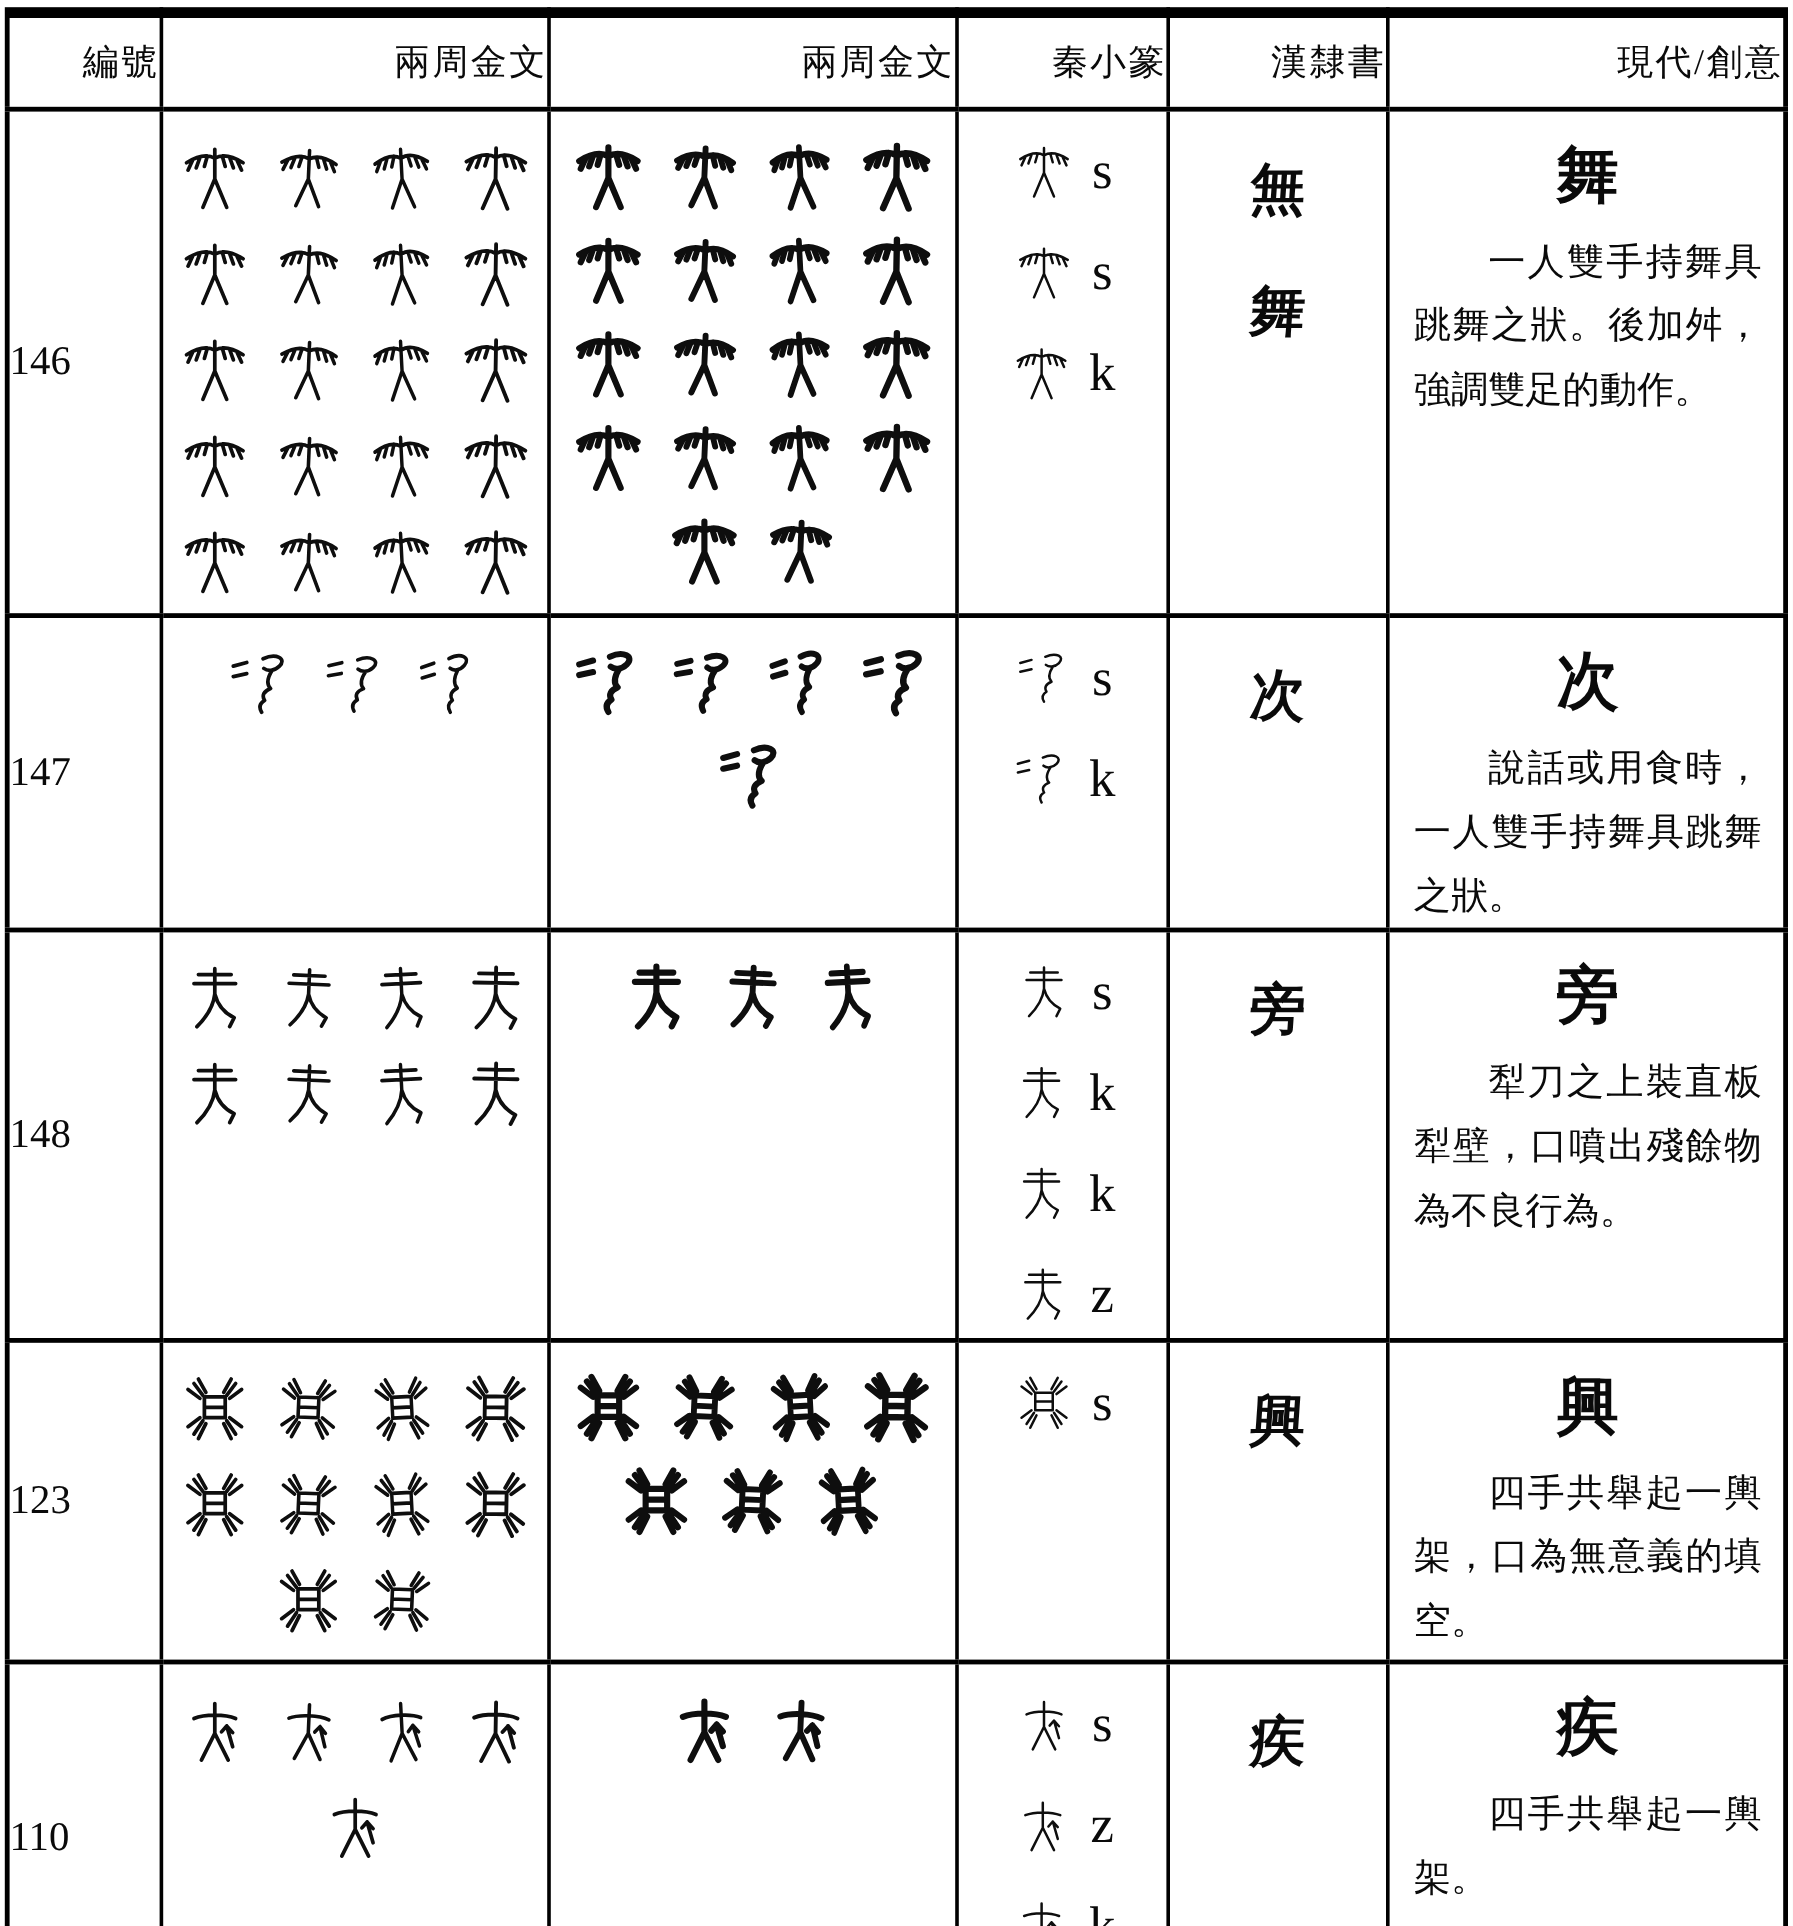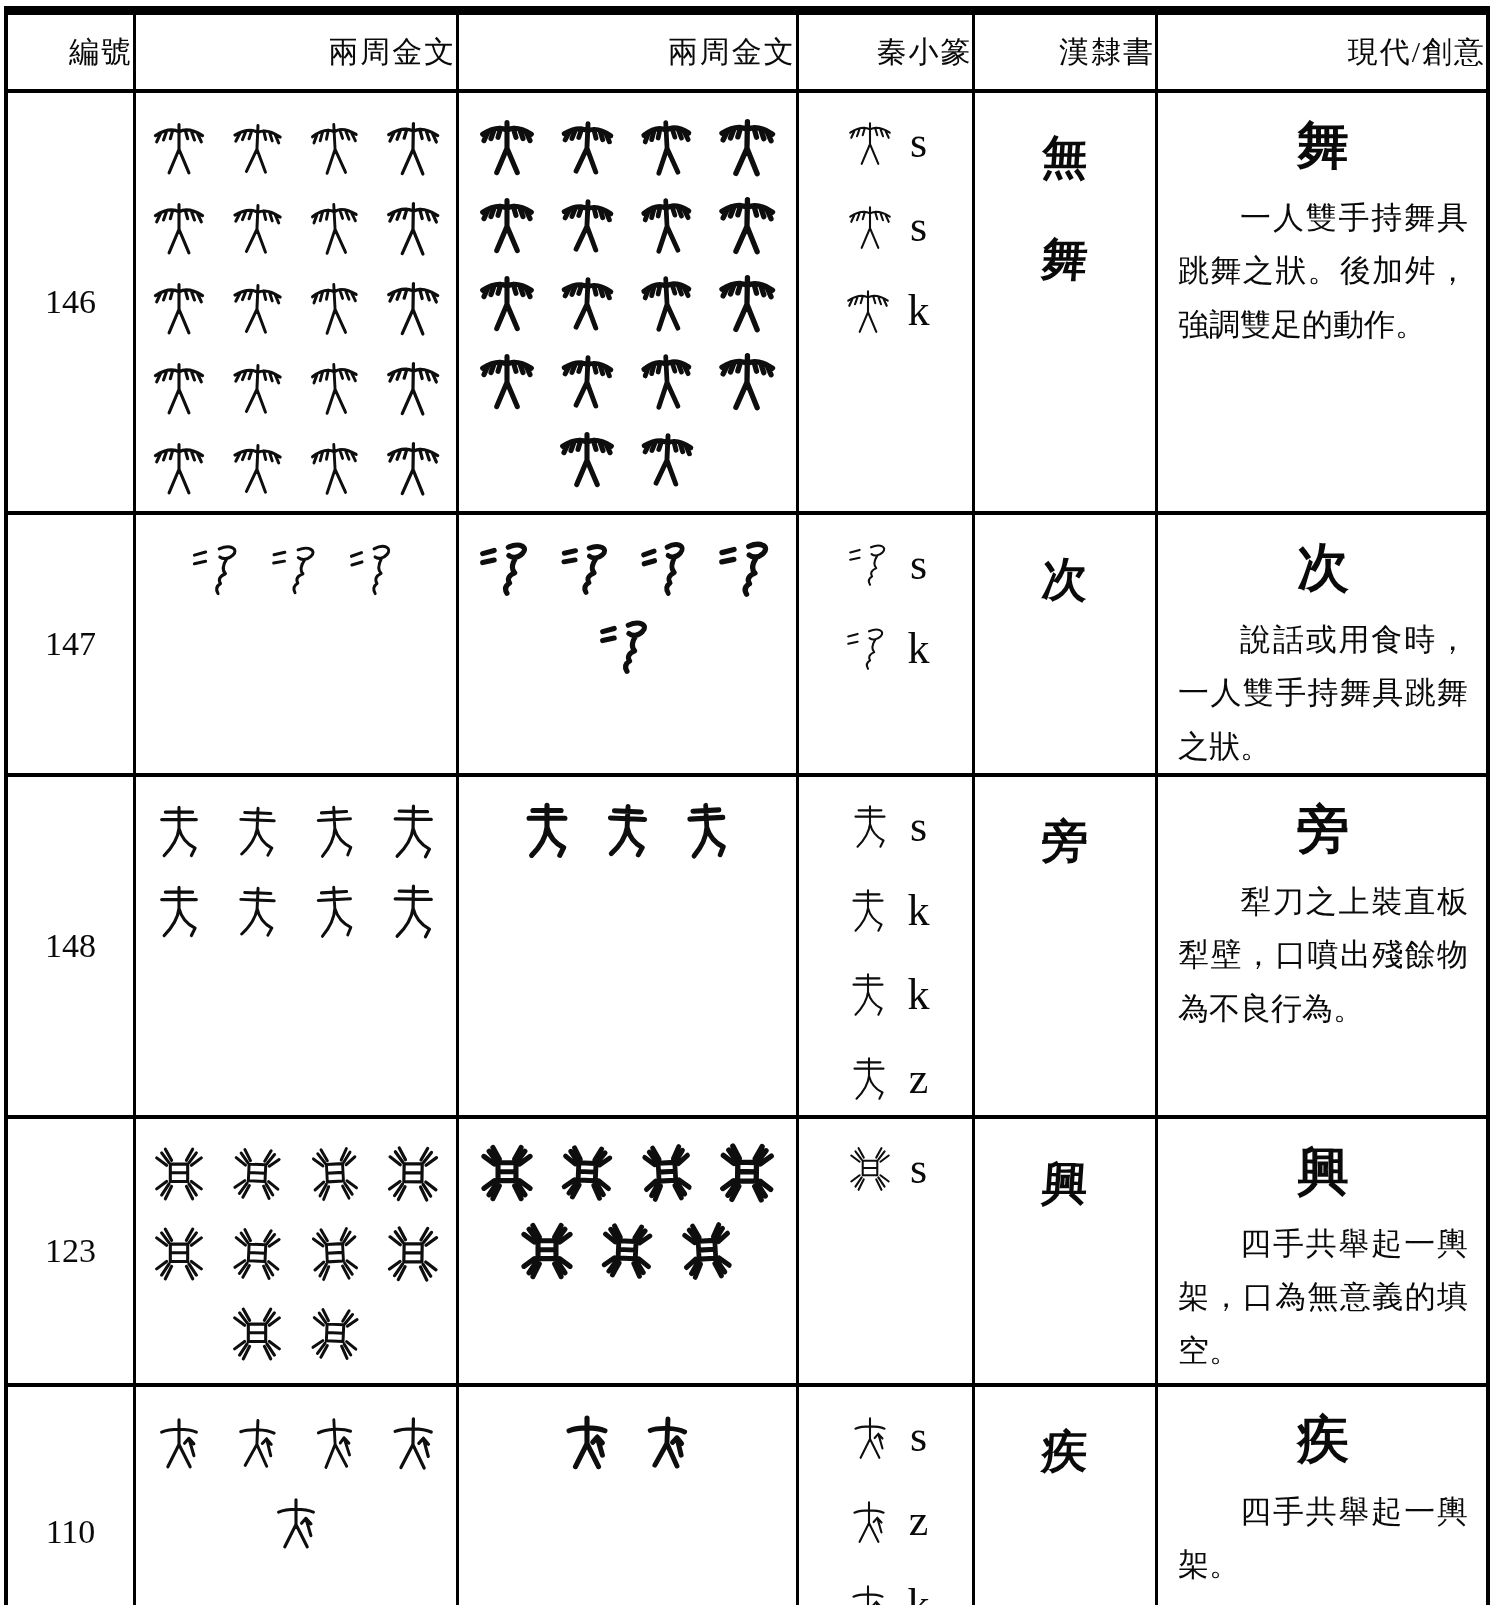--- a/index.html
+++ b/index.html
@@ -9,21 +9,21 @@
         border-left:4px solid #000; border-right:4px solid #000;
         border-top:9px solid #000; border-bottom:8px solid #000;}
   col.c1{width:128px;} col.c2{width:322px;} col.c3{width:338px;}
   col.c4{width:176px;} col.c5{width:182px;} col.c6{width:330px;}
   th,td{border:3px solid #000; vertical-align:top; padding:0; overflow:hidden;}
   thead th{height:74px; vertical-align:middle; text-align:right;
            font-size:30px; font-weight:normal; letter-spacing:2px;}
   tbody td{border-top-width:4px;}
   .row-146 td{height:342px;} .row-147 td{height:256px;} .row-148 td{height:338px;}
   .row-149 td{height:264px;} .row-150 td{height:290px;}
-  .c-num{vertical-align:middle; text-align:center;}
+  .c-num{vertical-align:middle; }
   .c-num span{font-size:34px;}
   .glyph-grid{padding-top:18px;}
   .glyph-row{display:flex; justify-content:center; align-items:flex-start; gap:16px; margin-bottom:6px;}
   svg.glyph{color:#0e0e0e; fill:none; stroke:currentColor; stroke-linecap:round; stroke-linejoin:round;}
   svg.oracle{width:62px; height:74px; stroke-width:5px;}
   svg.bronze{width:64px; height:72px; stroke-width:8px;}
   svg.seal{width:52px; height:68px; stroke-width:4px;}
   .glyph-row .glyph:nth-child(2n){transform:rotate(2.5deg) scale(.96);}
   .glyph-row .glyph:nth-child(3n){transform:rotate(-3deg) scaleX(.93);}
   .glyph-row .glyph:nth-child(4n){transform:scale(1.04) rotate(1deg);}

